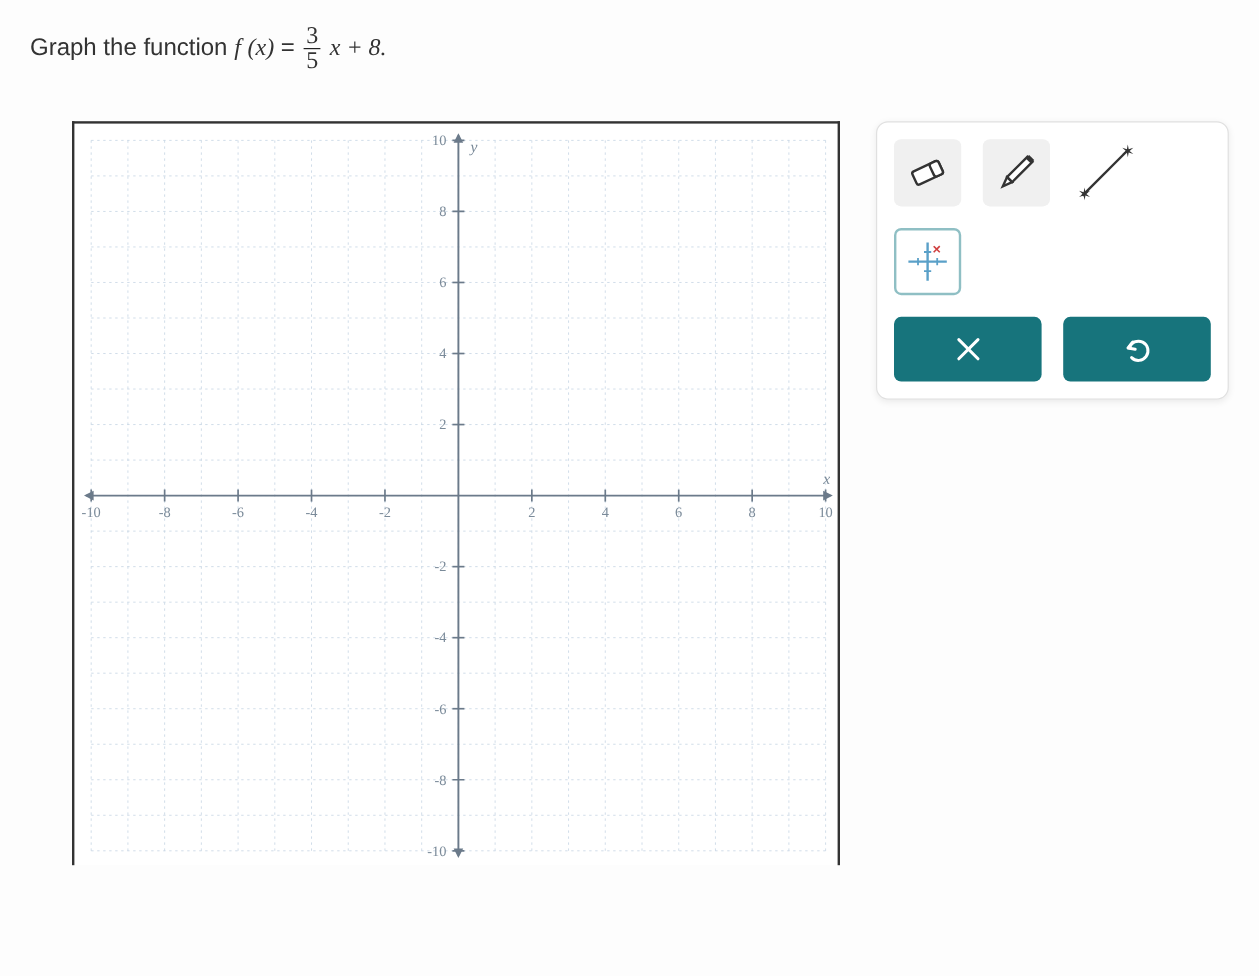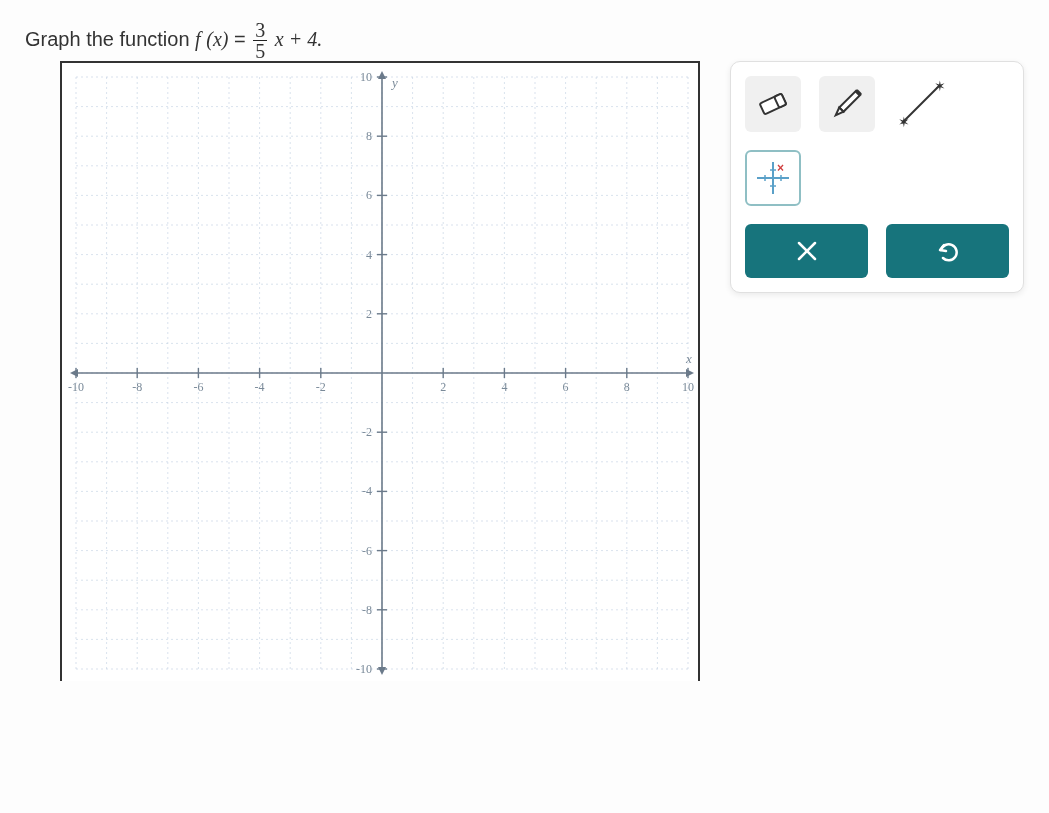--- a/index.html
+++ b/index.html
@@ -6,20 +6,21 @@
   body {
     margin: 0;
     padding: 20px 25px;
     font-family: Arial, sans-serif;
     background: #fdfdfd;
     color: #333;
     position: relative;
   }
   .prompt {
     font-size: 20px;
+    margin-bottom: 40px;
   }
   .prompt .func { font-style: italic; font-family: 'Times New Roman', serif; }
   .fraction {
     display: inline-block;
     vertical-align: middle;
     text-align: center;
     font-family: 'Times New Roman', serif;
     font-size: 20px;
     line-height: 1;
     margin: 0 2px;
@@ -72,21 +73,21 @@
 
 <div class="prompt">
   <span>Graph the function </span>
   <span class="func">f</span>
   <span class="func">(x)</span>
   <span> = </span>
   <span class="fraction">
     <div class="num">3</div>
     <div class="den">5</div>
   </span>
-  <span class="func">x + 4.</span>
+  <span class="func">x + 8.</span>
 </div>
 
 <div class="main-row">
   <div class="graph-box">
     <svg id="graph-svg" viewBox="0 0 640 620" width="640" height="620">
         <line x1="14" y1="14" x2="14" y2="606" stroke="#bfcfe0" stroke-width="0.6" stroke-dasharray="2 3"></line>
         <line x1="44.6" y1="14" x2="44.6" y2="606" stroke="#bfcfe0" stroke-width="0.6" stroke-dasharray="2 3"></line>
         <line x1="75.2" y1="14" x2="75.2" y2="606" stroke="#bfcfe0" stroke-width="0.6" stroke-dasharray="2 3"></line>
         <line x1="105.8" y1="14" x2="105.8" y2="606" stroke="#bfcfe0" stroke-width="0.6" stroke-dasharray="2 3"></line>
         <line x1="136.4" y1="14" x2="136.4" y2="606" stroke="#bfcfe0" stroke-width="0.6" stroke-dasharray="2 3"></line>

